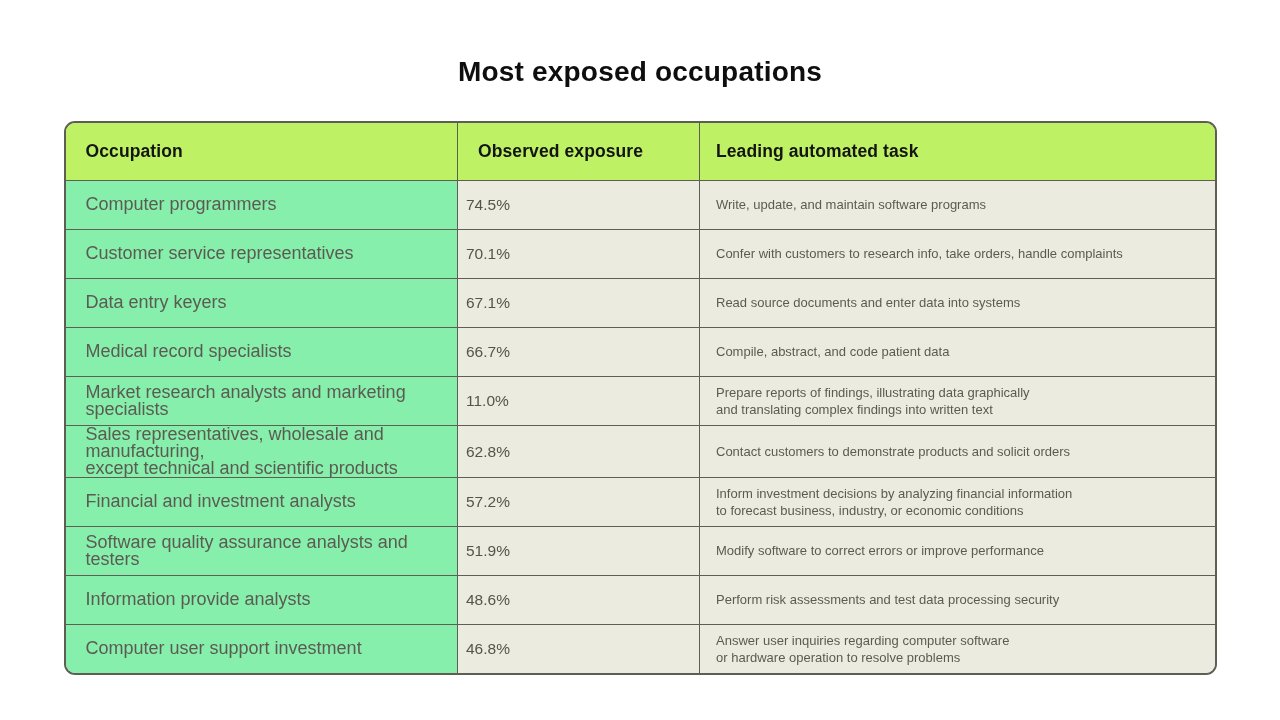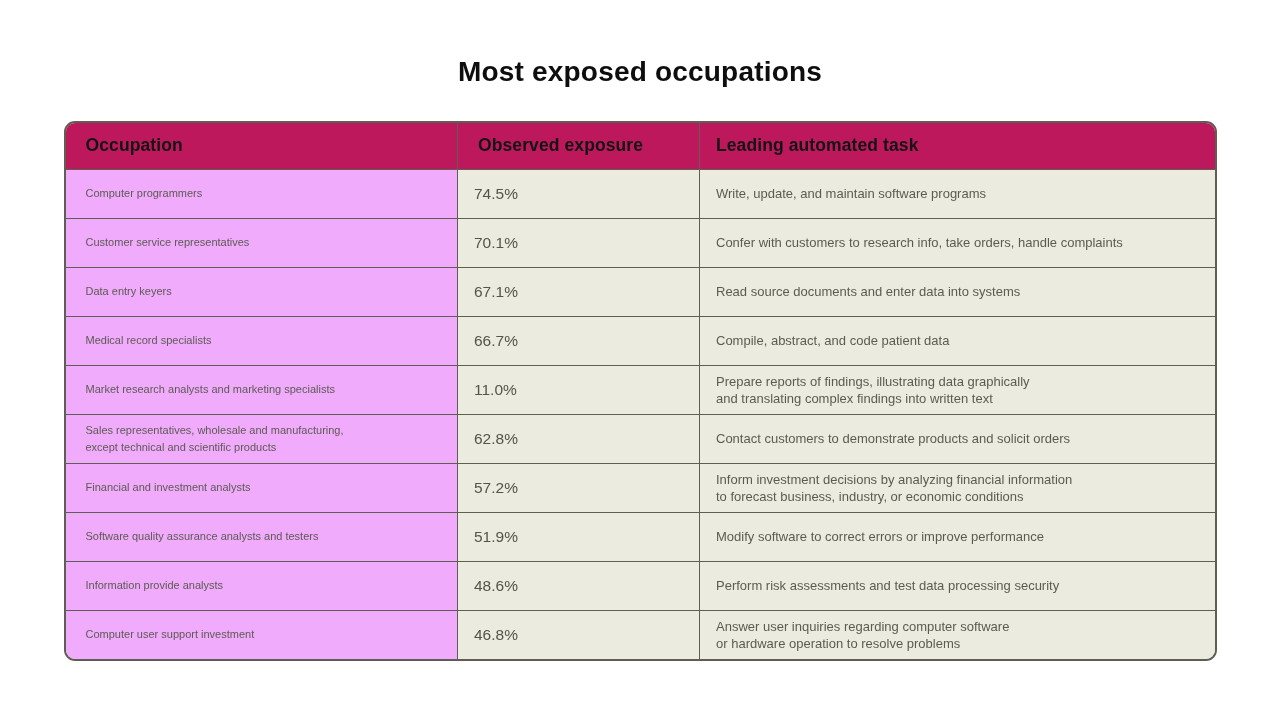--- a/index.html
+++ b/index.html
@@ -43,45 +43,45 @@
   table.exposure-table col.c-occ  { width: 392px; }
   table.exposure-table col.c-exp  { width: 242px; }
   table.exposure-table col.c-task { width: 515px; }
   th, td {
     border: 1.5px solid #5f5e54;
     vertical-align: middle;
     text-align: left;
     box-sizing: border-box;
   }
   thead th {
-    background: #be185d;
+    background: #bef264;
     color: #141414;
     font-size: 17.5px;
     font-weight: 700;
-    height: 46px;
+    height: 57px;
     padding: 0 10px 0 20px;
     letter-spacing: 0.1px;
   }
   thead th.h-task { padding-left: 16px; }
   tbody td {
     height: 49px;
     white-space: pre-line;
     line-height: 17px;
   }
   td.cell-occ {
-    background: #f0abfc;
+    background: #86efac;
     color: #5c5b52;
-    font-size: 11px;
+    font-size: 18px;
     padding: 0 12px 0 20px;
   }
   td.cell-exp {
     background: #ecebdf;
     color: #55544b;
     font-size: 15.5px;
-    padding: 0 10px 0 16px;
+    padding: 0 10px 0 8px;
   }
   td.cell-task {
     background: #ecebdf;
     color: #5c5b52;
     font-size: 13px;
     padding: 0 14px 0 16px;
   }
 </style>
 </head>
 <body>

